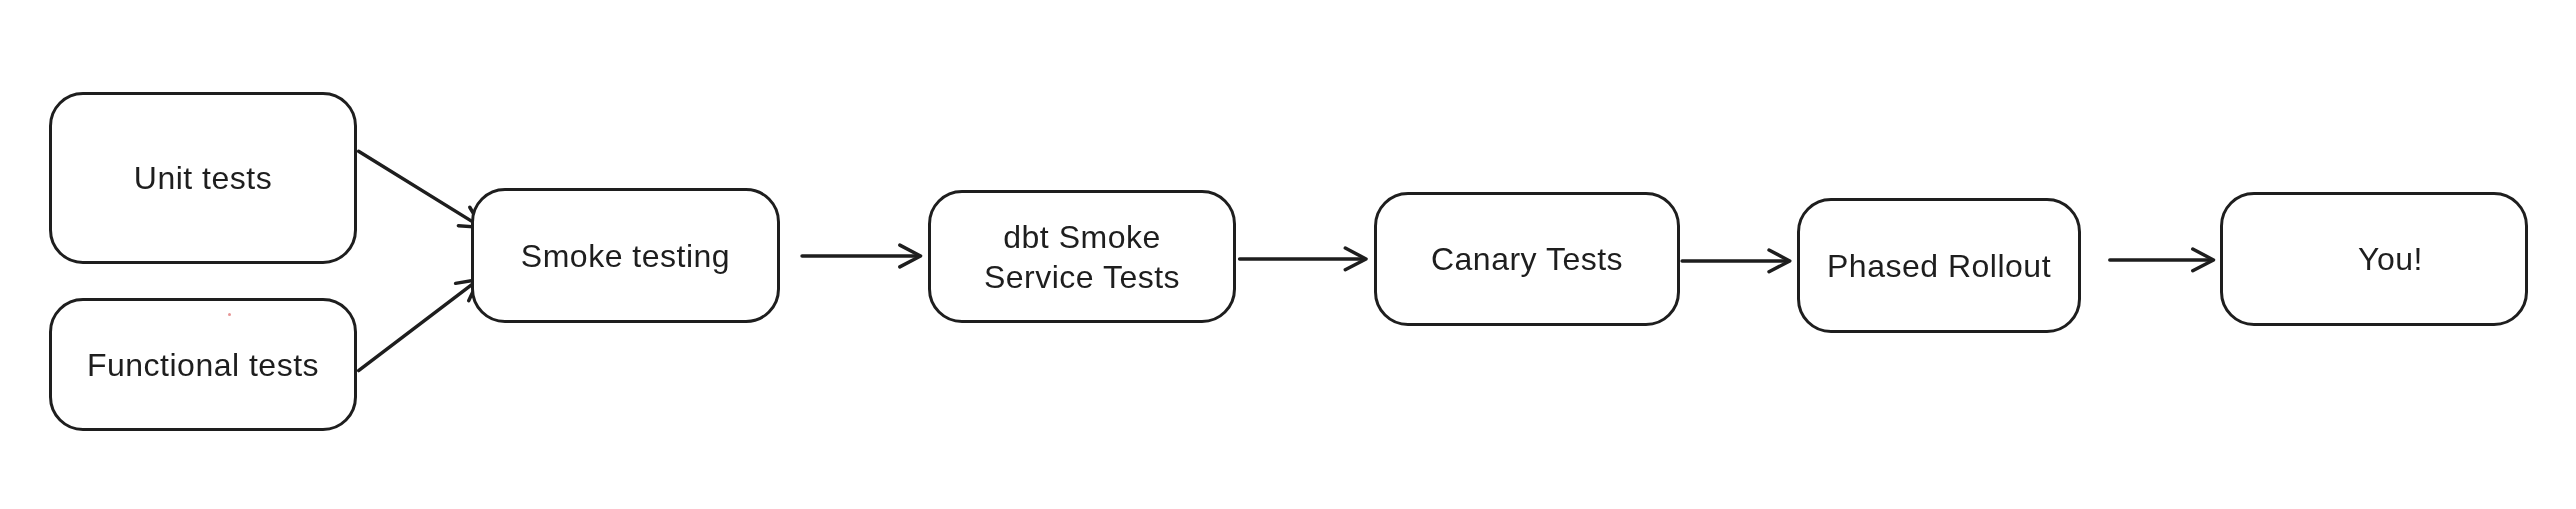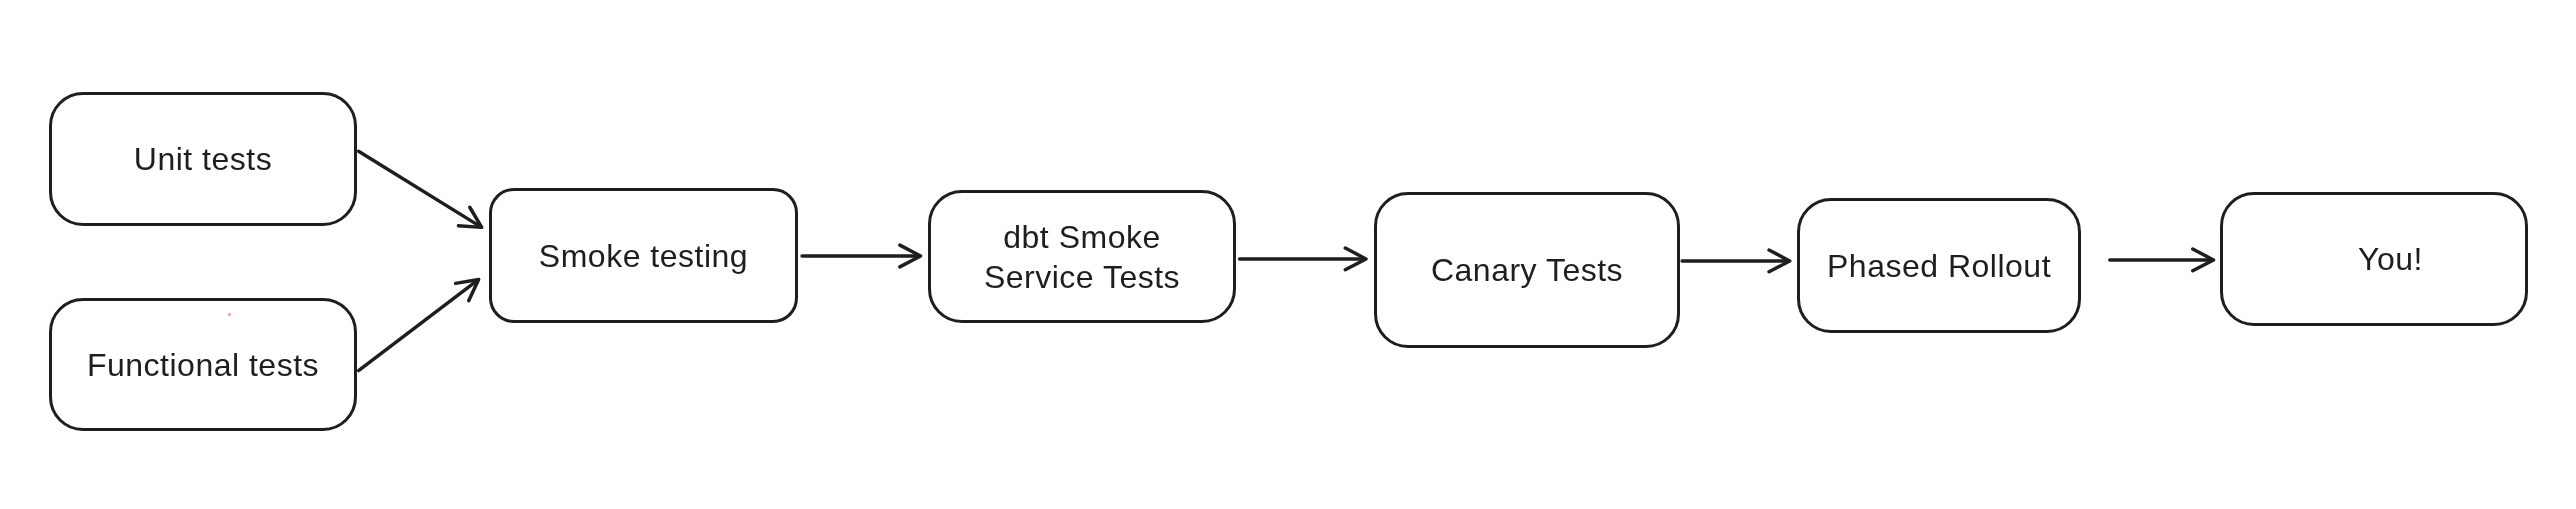--- a/index.html
+++ b/index.html
@@ -27,25 +27,25 @@
     text-align: center;
   }
   .node-label {
     color: #1e1e1e;
     font-size: 32px;
     line-height: 1.25;
     letter-spacing: 0.5px;
     white-space: pre-line;
   }
   
-  .n-0 { left: 49px;   top: 92px;  width: 308px; height: 134px; }
+  .n-0 { left: 49px;   top: 92px;  width: 308px; height: 172px; }
   .n-1 { left: 49px;   top: 298px; width: 308px; height: 133px; text-align: center; }
-  .n-2 { left: 489px;  top: 188px; width: 309px; height: 135px; border-radius: 25px; }
+  .n-2 { left: 471px;  top: 188px; width: 309px; height: 135px; }
   .n-3 { left: 928px;  top: 190px; width: 308px; height: 133px; }
-  .n-4 { left: 1374px; top: 192px; width: 306px; height: 156px; }
+  .n-4 { left: 1374px; top: 192px; width: 306px; height: 134px; }
   .n-5 { left: 1797px; top: 198px; width: 284px; height: 135px; }
   .n-6 { left: 2220px; top: 192px; width: 308px; height: 134px; padding-left: 33px; }
   .edges-layer {
     position: absolute;
     left: 0;
     top: 0;
     pointer-events: none;
   }
   .stray-dot {
     position: absolute;

